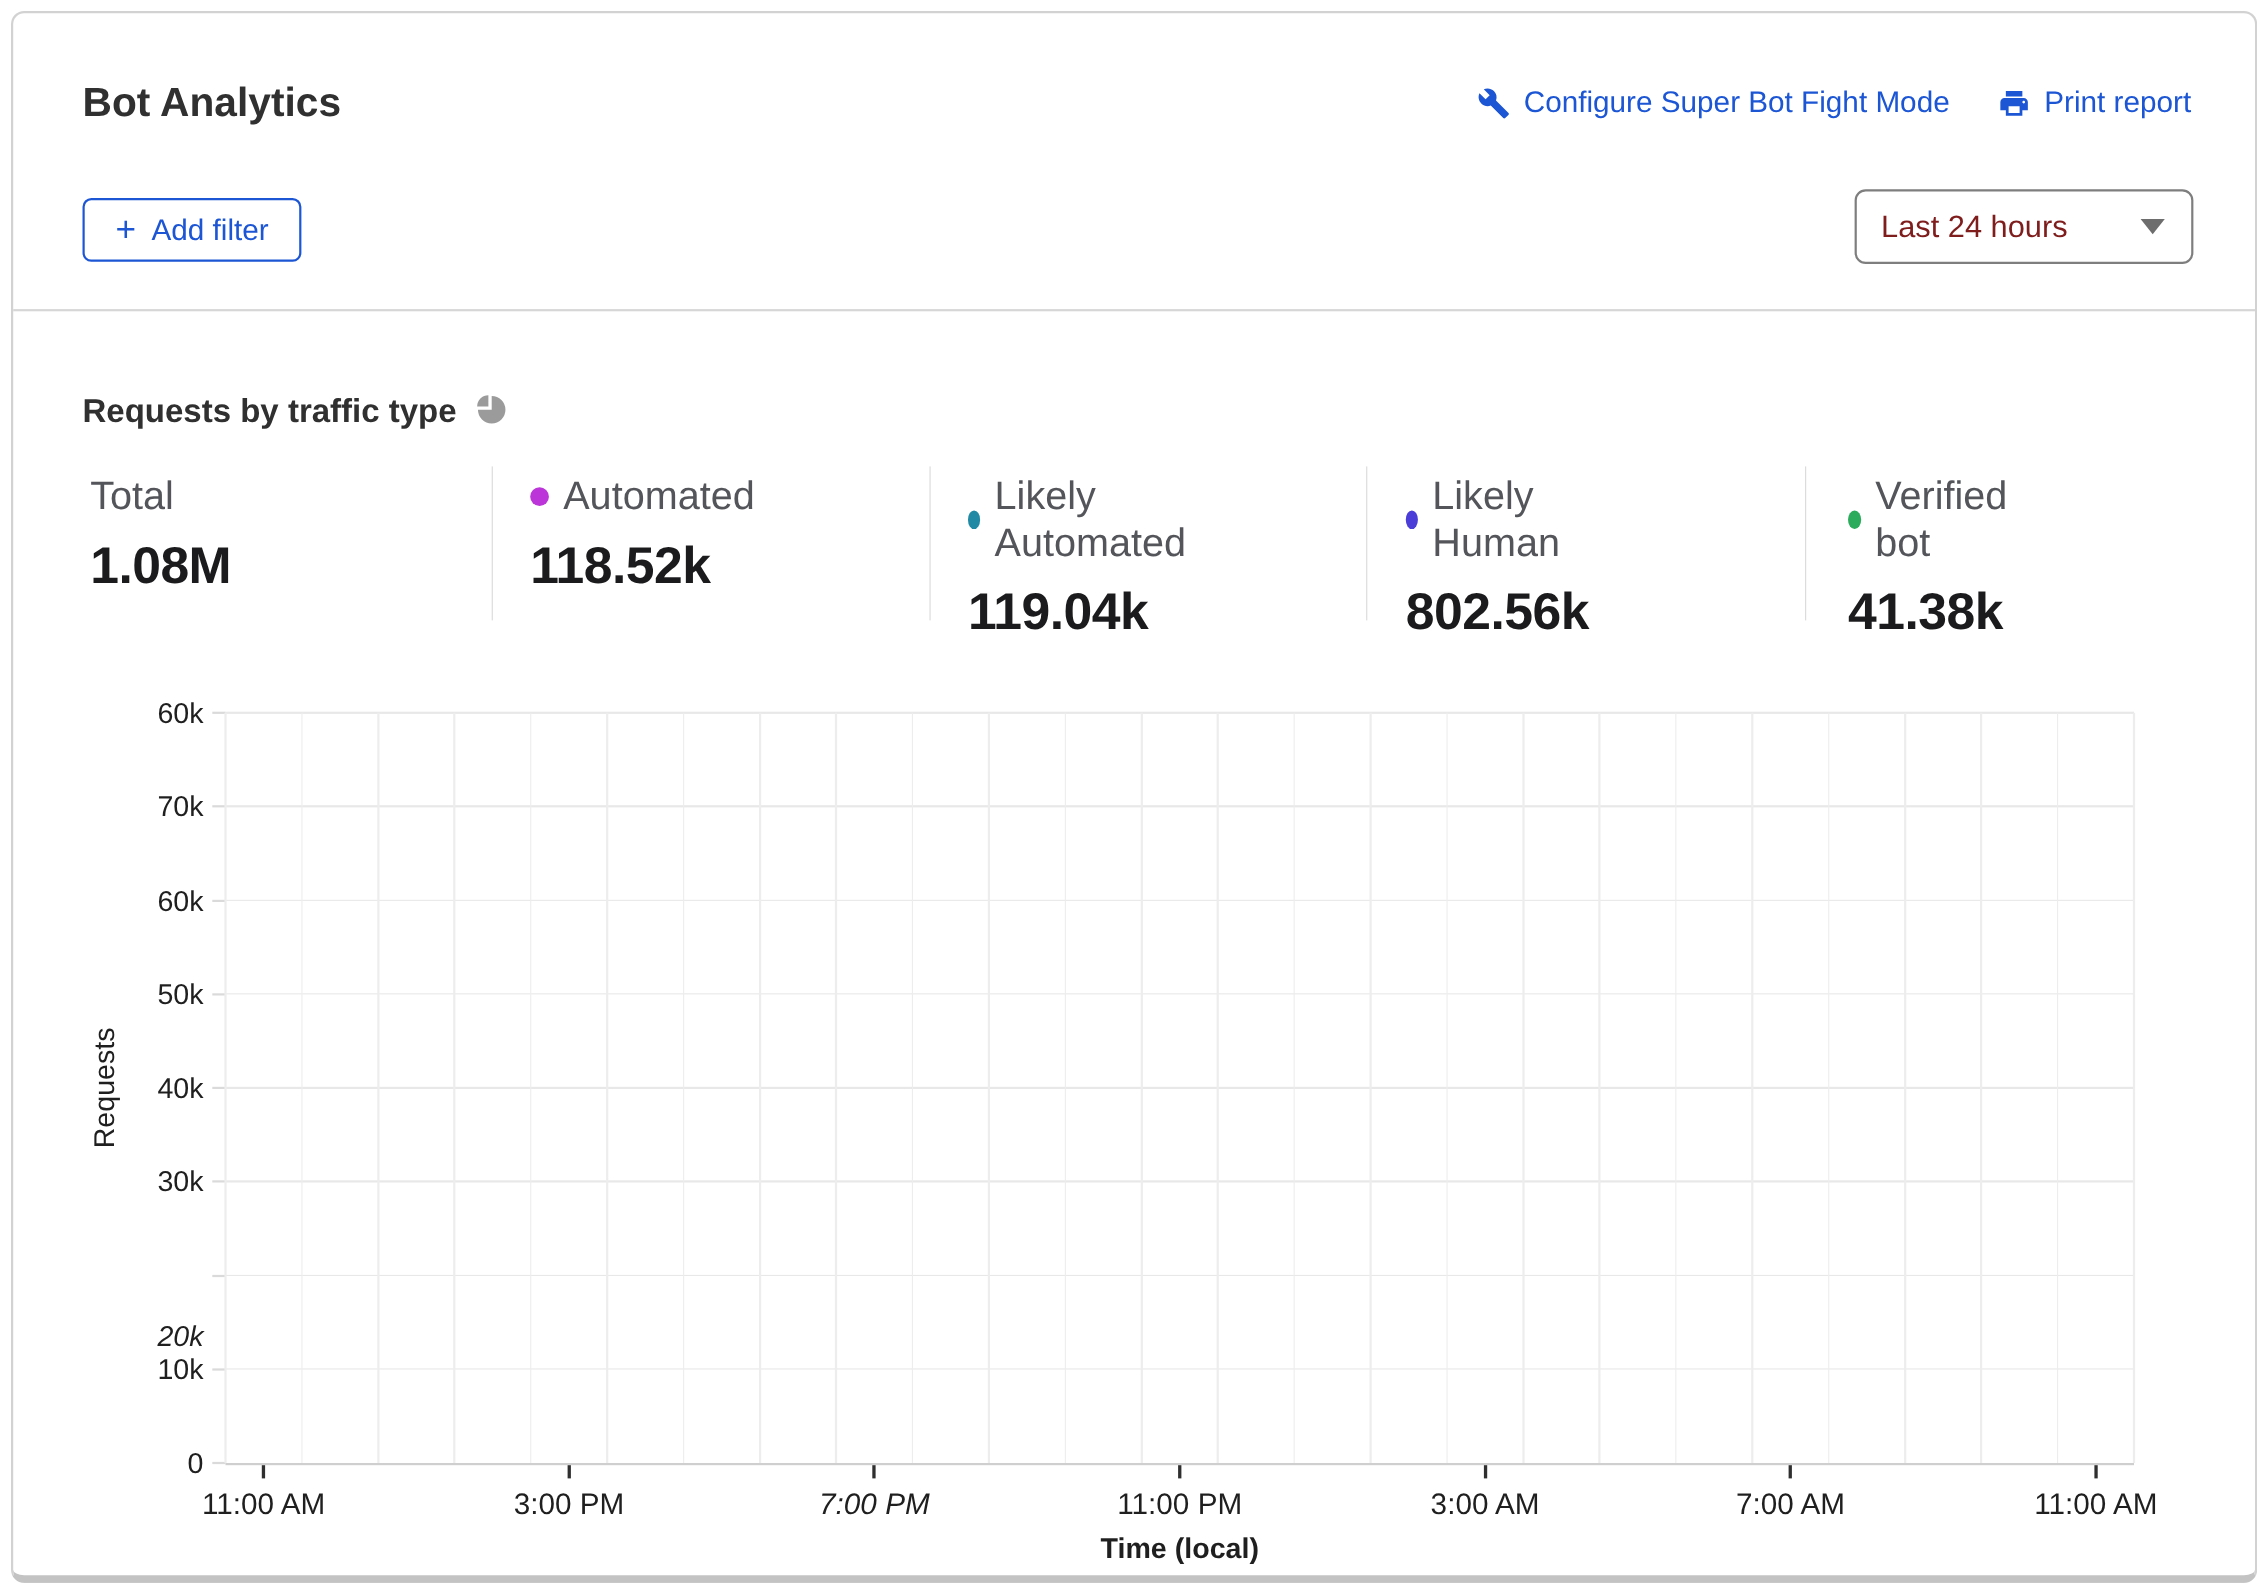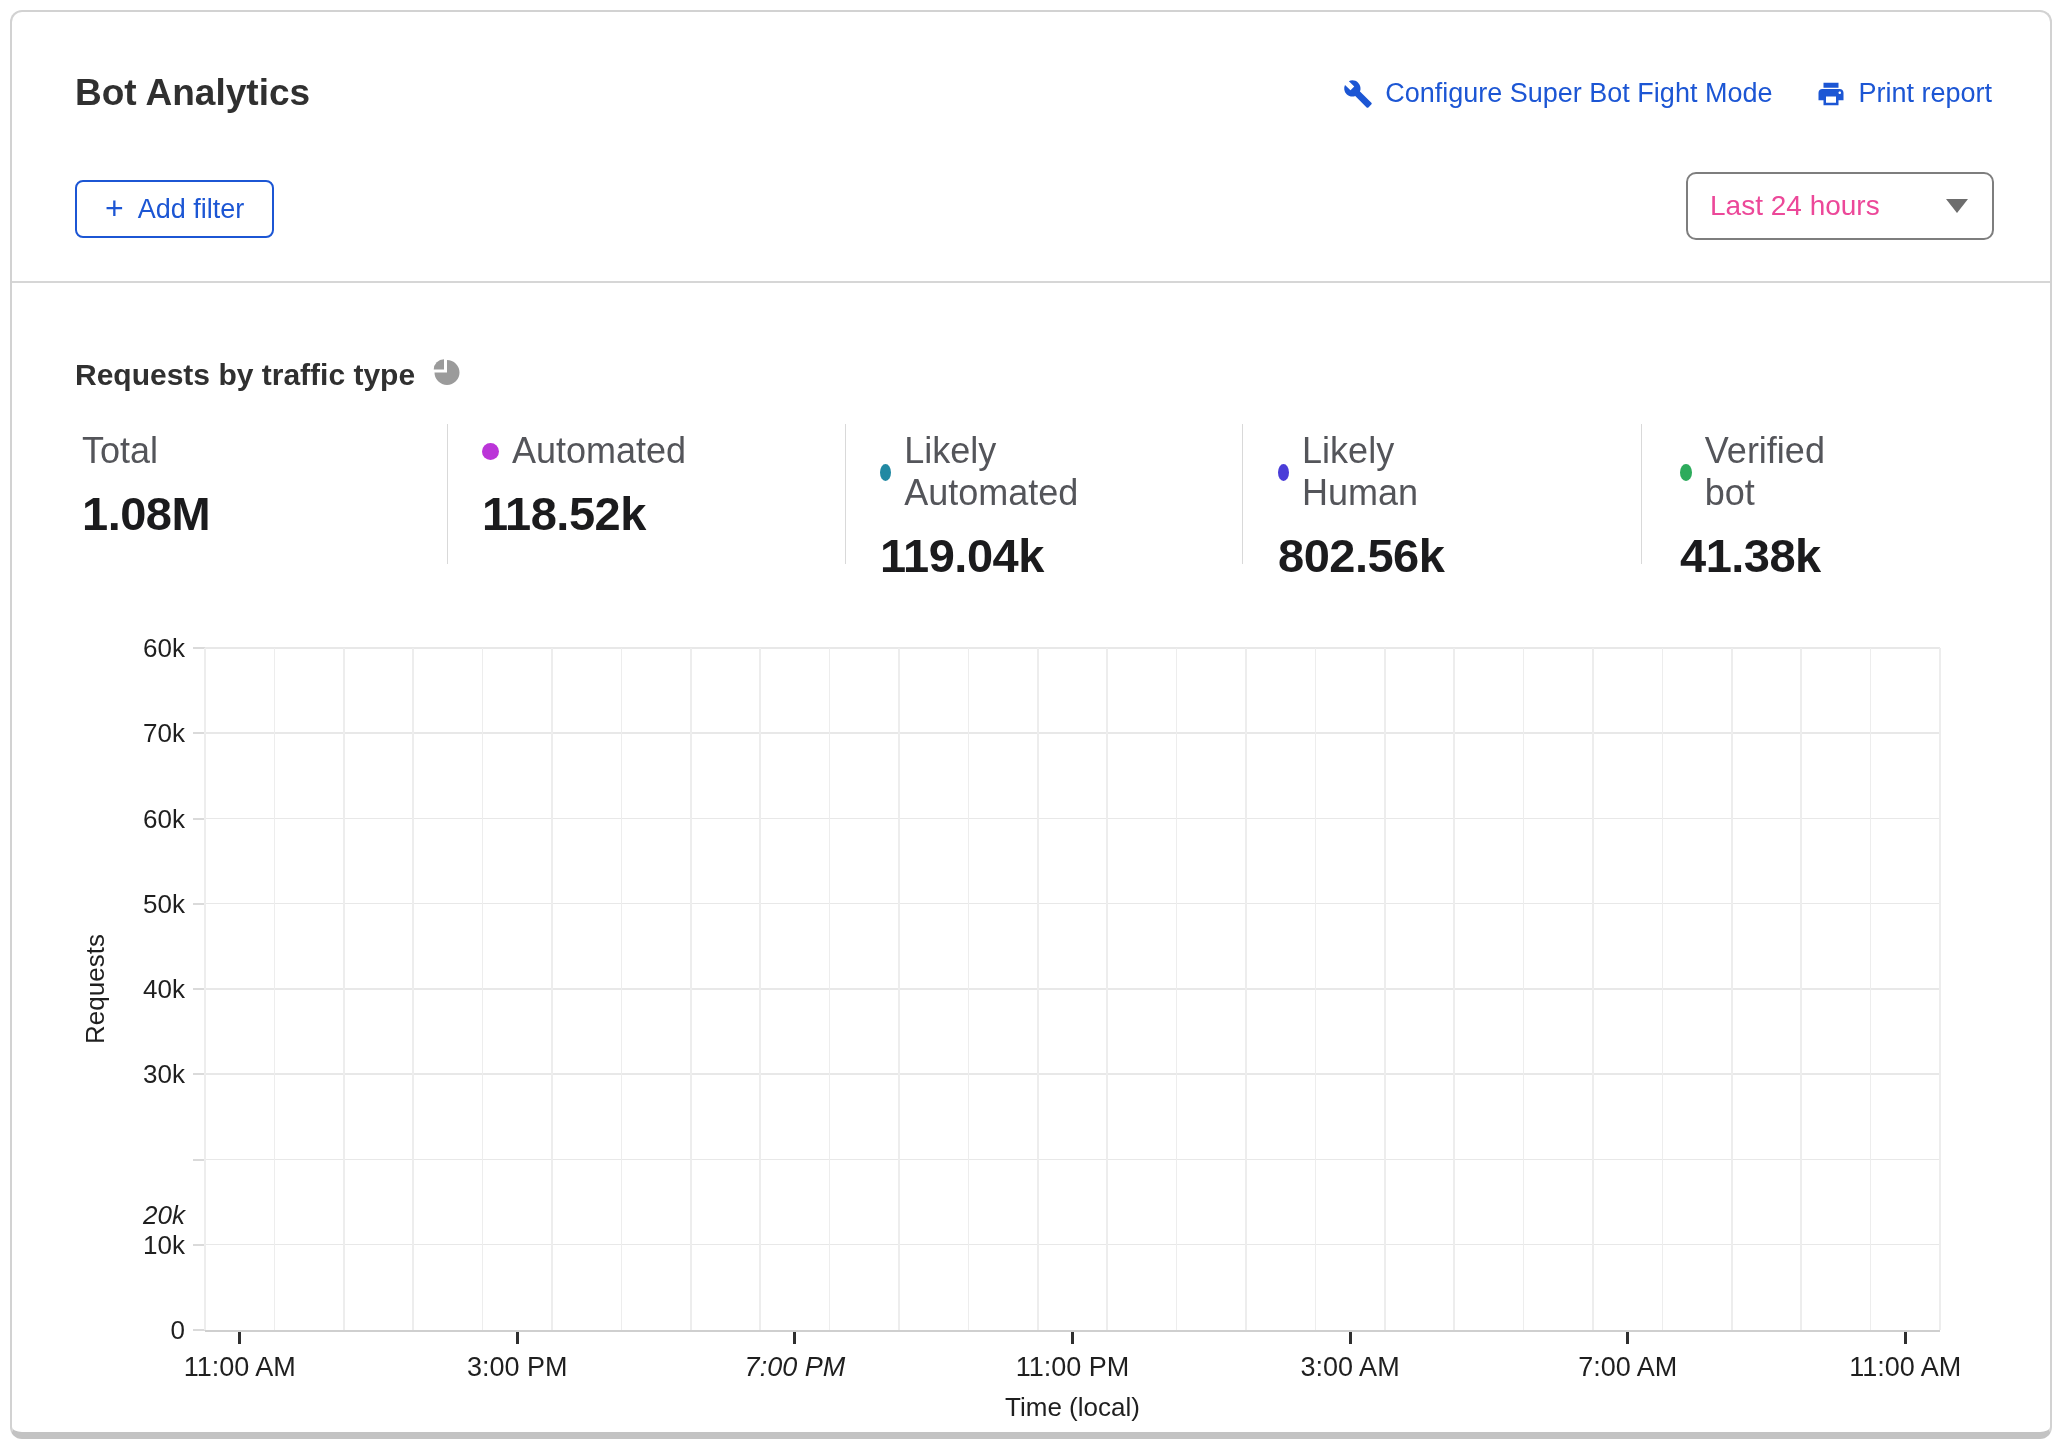--- a/index.html
+++ b/index.html
@@ -10,41 +10,41 @@
   .page-title{position:absolute;left:75px;top:72px;font-size:37px;font-weight:700;color:#303030;}
   .hdr-links{position:absolute;right:70px;top:78px;display:flex;align-items:flex-end;gap:44px;}
   .hdr-link{display:flex;align-items:center;gap:12px;color:var(--accent);font-size:27px;cursor:pointer;text-decoration:none;}
   .hdr-link svg{display:block;}
   .btn-add-filter{position:absolute;left:75px;top:180px;height:58px;padding:0 28px;display:flex;align-items:center;gap:14px;
         border:2.5px solid var(--accent);border-radius:8px;background:#fff;color:var(--accent);
         font-size:27px;font-family:inherit;cursor:pointer;}
   .btn-add-filter .plus{font-size:32px;font-weight:400;line-height:1;margin-top:-3px;}
   .dropdown{position:absolute;left:1686px;top:172px;width:304px;height:64px;border:2px solid #7e7e7e;border-radius:10px;
         background:#fff;display:flex;align-items:center;cursor:pointer;}
-  .dropdown .dd-label{font-size:28px;color:#ec4899;margin-left:22px;flex:1;}
+  .dropdown .dd-label{font-size:28px;color:#7f1d1d;margin-left:22px;flex:1;}
   .dropdown .caret{width:0;height:0;border-left:11px solid transparent;border-right:11px solid transparent;
         border-top:14px solid #6d6d6d;margin-right:24px;}
   .hdr-divider{position:absolute;left:12px;top:281px;width:2038px;height:2px;background:#d6d6d6;}
   .section-heading{position:absolute;left:75px;top:356px;font-size:30px;font-weight:700;color:#303030;display:flex;align-items:center;gap:16px;}
   .stats-row{position:absolute;left:0;top:0;}
   .stat-col{position:absolute;top:430px;}
   .stat-col .lbl-row{display:flex;align-items:center;gap:13px;font-size:36px;color:#54555a;}
   .stat-col .dot{width:17px;height:17px;border-radius:50%;display:inline-block;}
   .stat-col .val{margin-top:14px;font-size:47px;font-weight:700;color:#1b1b1d;letter-spacing:-0.5px;}
   .stat-divider{position:absolute;top:424px;width:1px;height:140px;background:#d9d9d9;}
   #chart{position:absolute;left:0;top:0;}
   .gridline-h{position:absolute;background:#e8e8e8;height:1.5px;}
   .gridline-v{position:absolute;background:#ededed;width:1.5px;}
   .baseline{position:absolute;background:#cfcfcf;height:2px;}
   .ytick-dash{position:absolute;background:#dadada;height:2px;width:12px;}
   .ylab{position:absolute;width:130px;text-align:right;font-size:26px;color:#1f1f1f;}
   .y-title{position:absolute;font-size:26px;color:#1f1f1f;transform:translate(-50%,-50%) rotate(-90deg);white-space:nowrap;}
   .xlab{position:absolute;width:200px;text-align:center;font-size:27px;color:#1f1f1f;}
   .xtick{position:absolute;width:3px;height:12px;background:#2f2f2f;}
-  .x-title{position:absolute;font-size:26px;color:#1f1f1f;transform:translateX(-50%);white-space:nowrap;}
+  .x-title{position:absolute;font-size:26px;color:#1f1f1f;transform:translateX(-50%);white-space:nowrap;font-weight:bold;}
 </style>
 </head>
 <body>
 
 <div class="card"></div>
 
 <div class="page-title">Bot Analytics</div>
 
 <div class="hdr-links">
   <a class="hdr-link">

